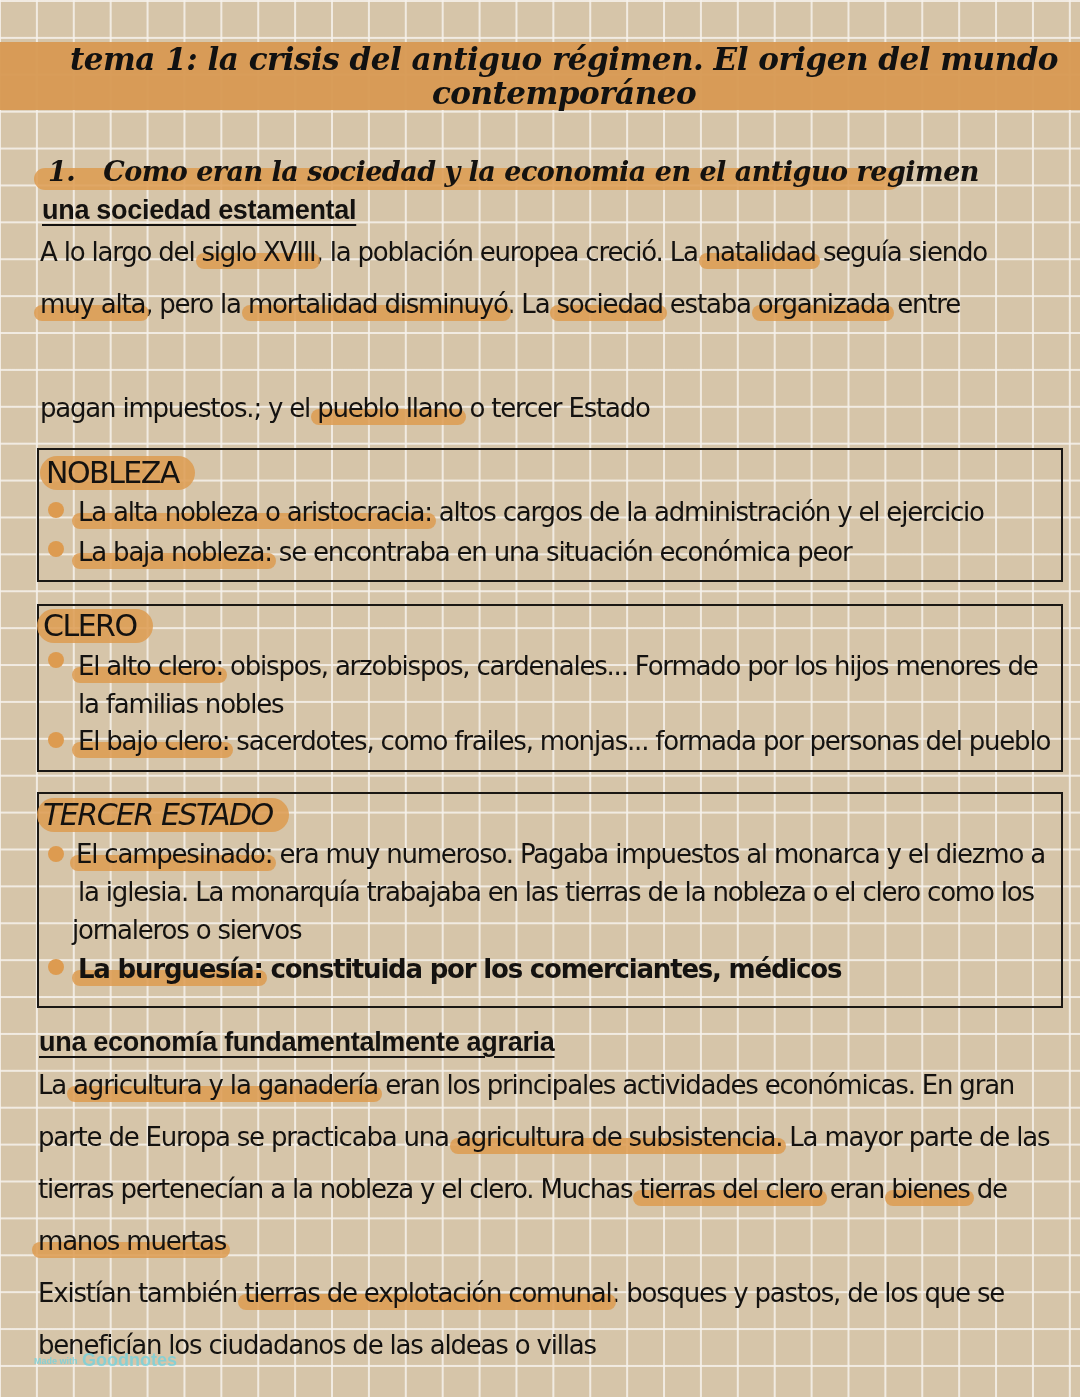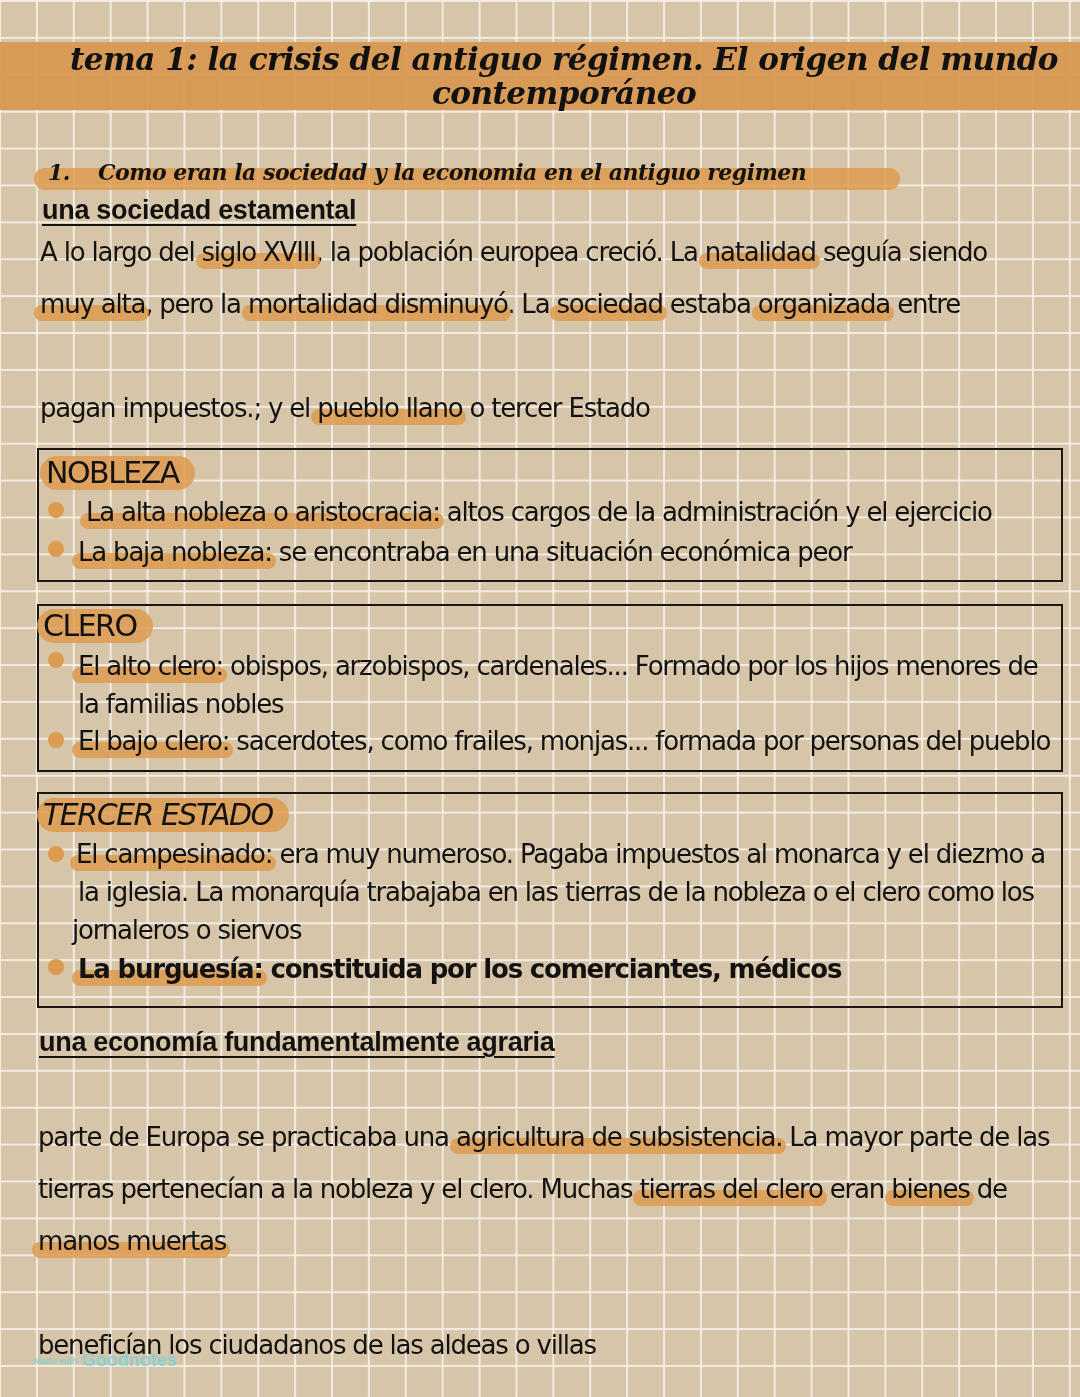--- a/index.html
+++ b/index.html
@@ -12,21 +12,21 @@
     background-position:-1px 0;
     font-family:"DejaVu Sans Condensed","DejaVu Sans",sans-serif;
     color:#141210;
   }
   .abs{position:absolute;}
   .banner{left:0;top:42px;width:1080px;height:68px;background:#d89a55;opacity:0.97;}
   .title{left:0;width:1080px;text-align:center;font-family:"DejaVu Serif",serif;font-style:italic;font-weight:bold;font-size:31px;line-height:34px;color:#111;letter-spacing:-0.5px;padding-left:24px;}
   .t1{top:42px;}
   .t2{top:76px;}
   .hl{position:absolute;background:#dd9b50;opacity:0.85;border-radius:12px;}
-  .h1{left:34px;top:150px;font-family:"DejaVu Serif",serif;font-style:italic;font-weight:bold;font-size:22px;line-height:44px;letter-spacing:-0.5px;white-space:nowrap;}
+  .h1{left:34px;top:150px;font-family:"DejaVu Serif",serif;font-style:italic;font-weight:bold;font-size:27px;line-height:44px;letter-spacing:-0.5px;white-space:nowrap;}
   .h1 .num{margin-left:14px;margin-right:28px;}
   .sub{font-family:"Liberation Sans",sans-serif;font-weight:bold;font-size:27px;text-decoration:underline;text-underline-offset:5px;text-decoration-thickness:2px;white-space:nowrap;letter-spacing:-0.3px;}
   .para{left:40px;width:1030px;font-family:"DejaVu Sans",sans-serif;font-size:26px;letter-spacing:-1.2px;white-space:nowrap;}
   .line{position:absolute;left:0;white-space:nowrap;line-height:40px;}
   .mk{position:relative;z-index:1;}
   .mk::before{content:"";position:absolute;left:-6px;right:-4px;top:52%;height:16px;background:#dd9b50;opacity:0.85;border-radius:8px;z-index:-1;}
   .box{position:absolute;border:2.5px solid #1b1814;box-sizing:border-box;}
   .box-title{position:absolute;font-family:"DejaVu Sans",sans-serif;font-size:30px;letter-spacing:-1.5px;line-height:38px;z-index:1;}
   .box-title::before{content:"";position:absolute;left:-6px;right:-16px;top:2px;bottom:2px;background:#dd9b50;opacity:0.85;border-radius:18px;z-index:-1;}
   .bullet{position:absolute;width:16px;height:16px;border-radius:50%;background:#dd9b50;}
@@ -51,21 +51,21 @@
 
 <div class="abs para" style="top:232px;height:200px;">
   <div class="line" style="top:0px;"><span>A lo largo del </span><span class="mk">siglo XVIII</span><span>, la población europea creció. La </span><span class="mk">natalidad</span><span> seguía siendo</span></div>
   <div class="line" style="top:52px;"><span class="mk">muy alta</span><span>, pero la </span><span class="mk">mortalidad disminuyó</span><span>. La </span><span class="mk">sociedad</span><span> estaba </span><span class="mk">organizada</span><span> entre</span></div>
   <div class="line" style="top:156px;"><span>pagan impuestos.; y el </span><span class="mk">pueblo llano</span><span> o tercer Estado</span></div>
 </div>
 
 <div class="box" style="left:37px;top:448px;width:1026px;height:134px;"></div>
 <div class="box-title" style="left:46px;top:454px;">NOBLEZA</div>
 <div class="bullet" style="left:48px;top:502px;"></div>
-<div class="bl" style="left:78px;top:493px;margin-left:8px;"><span class="mk">La alta nobleza o aristocracia:</span><span> altos cargos de la administración y el ejercicio</span></div>
+<div class="bl" style="left:78px;top:493px;"><span class="mk">La alta nobleza o aristocracia:</span><span> altos cargos de la administración y el ejercicio</span></div>
 <div class="bullet" style="left:48px;top:541px;"></div>
 <div class="bl" style="left:78px;top:533px;"><span class="mk">La baja nobleza:</span><span> se encontraba en una situación económica peor</span></div>
 
 <div class="box" style="left:37px;top:604px;width:1026px;height:168px;"></div>
 <div class="box-title" style="left:43px;top:607px;">CLERO</div>
 <div class="bullet" style="left:48px;top:652px;"></div>
 <div class="bl" style="left:78px;top:647px;"><span class="mk">El alto clero:</span><span> obispos, arzobispos, cardenales... Formado por los hijos menores de</span></div>
 <div class="bl" style="left:78px;top:685px;">la familias nobles</div>
 <div class="bullet" style="left:48px;top:732px;"></div>
 <div class="bl" style="left:78px;top:722px;"><span class="mk">El bajo clero:</span><span> sacerdotes, como frailes, monjas... formada por personas del pueblo</span></div>
@@ -75,22 +75,24 @@
 <div class="bullet" style="left:48px;top:846px;"></div>
 <div class="bl" style="left:76px;top:835px;"><span class="mk">El campesinado:</span><span> era muy numeroso. Pagaba impuestos al monarca y el diezmo a</span></div>
 <div class="bl" style="left:78px;top:873px;">la iglesia. La monarquía trabajaba en las tierras de la nobleza o el clero como los</div>
 <div class="bl" style="left:72px;top:911px;">jornaleros o siervos</div>
 <div class="bullet" style="left:48px;top:959px;"></div>
 <div class="bl" style="left:78px;top:950px;font-weight:bold;"><span class="mk">La burguesía:</span><span> constituida por los comerciantes, médicos</span></div>
 
 <div class="abs sub" style="left:39px;top:1027px;">una economía fundamentalmente agraria</div>
 
 <div class="abs para" style="left:38px;top:1065px;height:300px;">
+  <div class="line" style="top:0px;"><span>La </span><span class="mk">agricultura y la ganadería</span><span> eran los principales actividades económicas. En gran</span></div>
   <div class="line" style="top:52px;"><span>parte de Europa se practicaba una </span><span class="mk">agricultura de subsistencia.</span><span> La mayor parte de las</span></div>
   <div class="line" style="top:104px;"><span>tierras pertenecían a la nobleza y el clero. Muchas </span><span class="mk">tierras del clero</span><span> eran </span><span class="mk">bienes</span><span> de</span></div>
   <div class="line" style="top:156px;"><span class="mk">manos muertas</span></div>
+  <div class="line" style="top:208px;"><span>Existían también </span><span class="mk">tierras de explotación comunal</span><span>: bosques y pastos, de los que se</span></div>
   <div class="line" style="top:260px;text-align:right;"><span>beneficían los ciudadanos de las aldeas o villas</span></div>
 </div>
 
 <div class="abs wm">
   <span class="small">Made with</span>
   <span class="big">Goodnotes</span>
 </div>
 
 </body></html>

